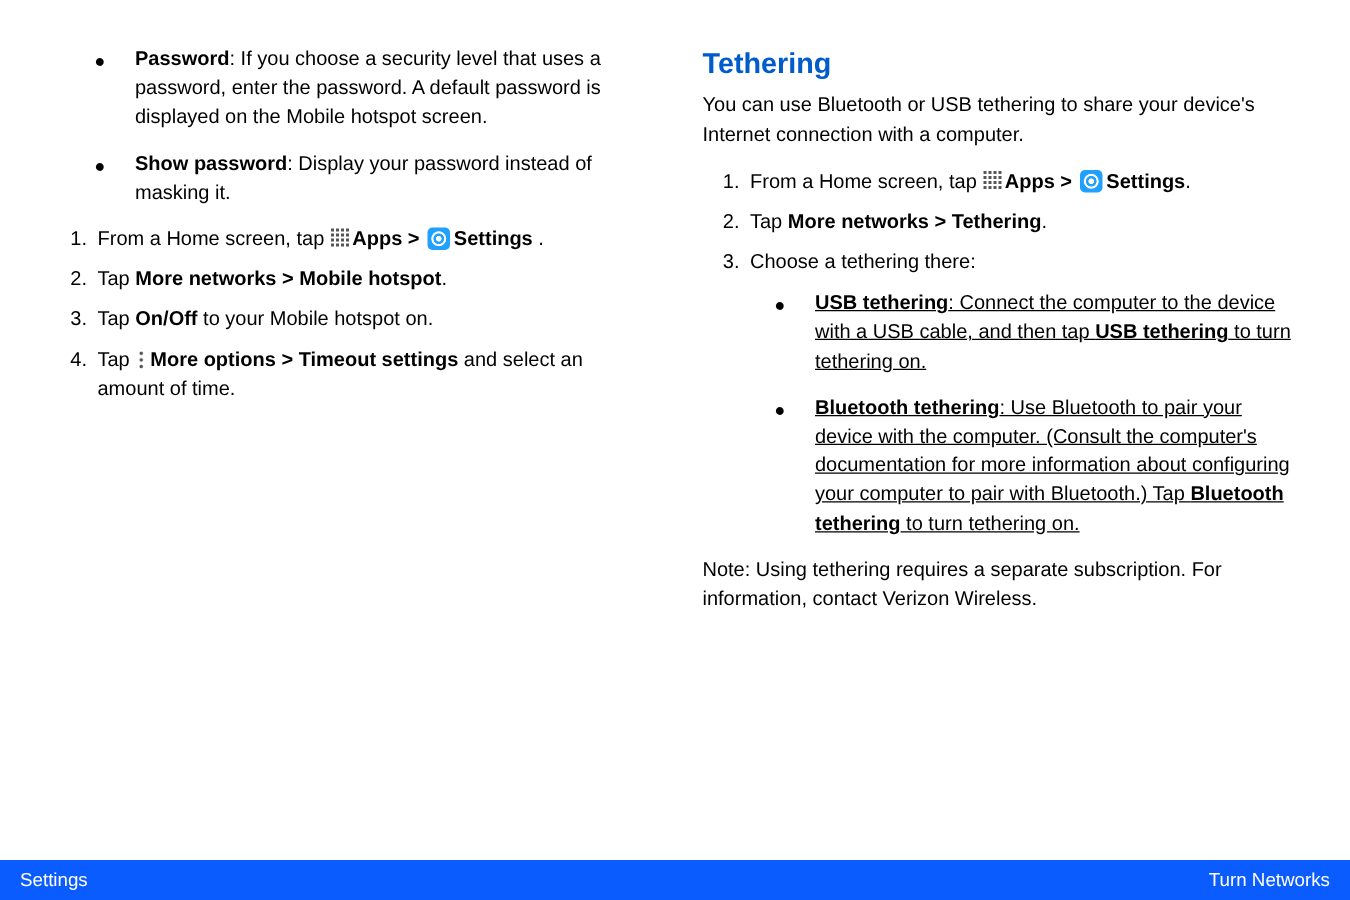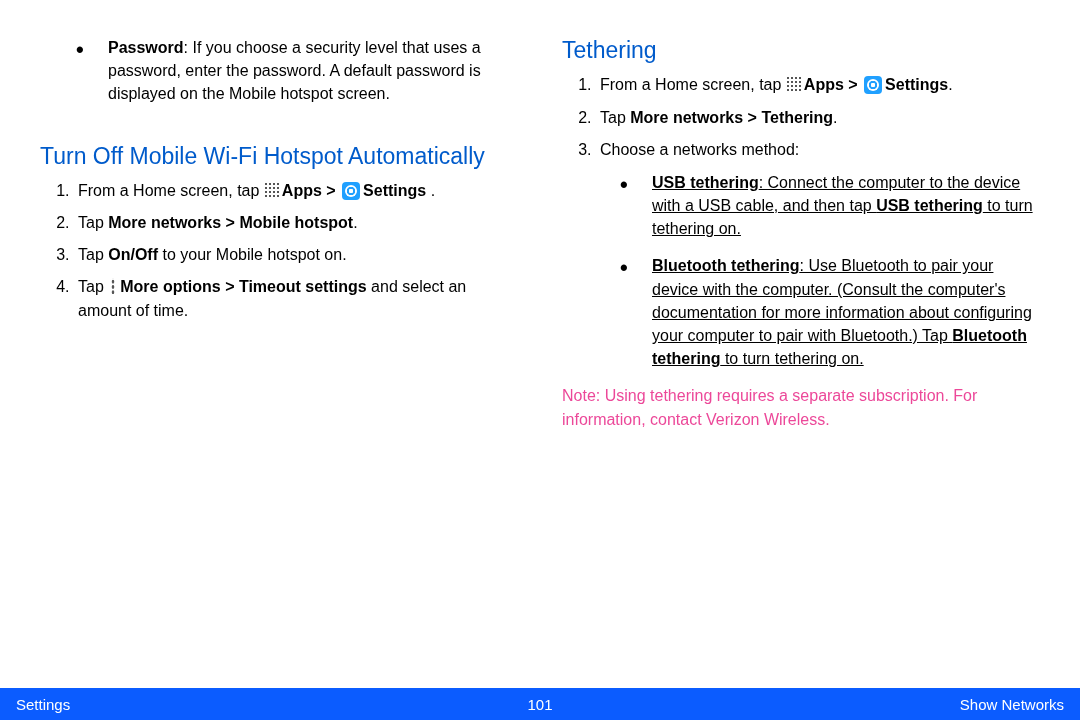--- a/index.html
+++ b/index.html
@@ -1,33 +1,33 @@
 <!DOCTYPE html>
 <html><head>
 <meta charset="utf-8">
 <style>
   * { box-sizing: border-box; margin: 0; padding: 0; }
   html, body { width: 1080px; height: 720px; font-family: Arial, Helvetica, sans-serif; background: #fff; color: #000; overflow: hidden; }
   .page { display: flex; width: 1080px; height: 688px; }
   .col { flex: 1; padding: 36px 26px 10px 26px; font-size: 16px; line-height: 1.45; }
   .col-left { padding-left: 40px; padding-right: 20px; }
   .col-right { padding-left: 20px; padding-right: 36px; }
-  h2 { color: #005bcb; font-weight: 400; font-size: 23px; margin-bottom: 6px; }
+  h2 { color: #005bcb; font-weight: 700; font-size: 23px; margin-bottom: 6px; }
   h2.tight { margin-top: -2px; }
   p  { margin-bottom: 14px; }
   ol { list-style: decimal; padding-left: 34px; margin-bottom: 12px; }
   ol > li { margin-bottom: 9px; padding-left: 4px; }
   ul.dots { list-style: none; padding-left: 36px; }
   ul.dots > li { position: relative; margin-bottom: 14px; padding-left: 32px; }
   ul.dots > li::before { content: "•"; position: absolute; left: 0; top: -2px; font-size: 22px; font-weight: 900; }
   ul.sub { list-style: none; padding-left: 20px; margin-top: 10px; }
   ul.sub > li { position: relative; margin-bottom: 14px; padding-left: 32px; text-decoration: underline; }
   ul.sub > li::before { content: "•"; position: absolute; left: 0; top: -2px; font-size: 22px; font-weight: 900; }
   b { font-weight: 700; }
-  .note { color: #ec4899; margin-top: 6px; }
+  .note { color: #000000; margin-top: 6px; }
   .icon-apps { display: inline-block; width: 16px; height: 16px; vertical-align: -2px;
     background-image: radial-gradient(circle, #555 1.2px, transparent 1.4px);
     background-size: 4px 4px; background-position: 0 0; margin: 0 2px 0 0;
   }
   .icon-more { display: inline-block; width: 10px; height: 16px; vertical-align: -2px;
     background-image: radial-gradient(circle, #555 1.4px, transparent 1.6px);
     background-size: 10px 5.3px; background-position: center 1px; margin: 0 2px 0 0;
   }
   .icon-settings {
     display: inline-block; width: 18px; height: 18px; vertical-align: -4px;
@@ -45,61 +45,61 @@
   .footer .left, .footer .right { position: relative; z-index: 1; }
 </style>
 </head>
 <body>
 
 <div class="page">
 
   <div class="col col-left">
     <ul class="dots">
       <li><b>Password</b><span>: If you choose a security level that uses a password, enter the password. A default password is displayed on the Mobile hotspot screen.</span></li>
+      <li><b>Show password</b><span>: Display your password instead of masking it.</span></li>
     </ul>
 
-    <h2 class="spacer-top">Turn Off Mobile Wi-Fi Hotspot Automatically</h2>
 
     <ol>
       <li>
         <span>From a Home screen, tap </span><span class="icon-apps"></span><b>Apps &gt; </b><span class="icon-settings"></span><b>Settings</b><span> .</span>
       </li>
       <li>
         <span>Tap </span><b>More networks &gt; Mobile hotspot</b><span>.</span>
       </li>
       <li>
         <span>Tap </span><b>On/Off</b><span> to your Mobile hotspot on.</span>
       </li>
       <li>
         <span>Tap </span><span class="icon-more"></span><b>More options &gt; Timeout settings</b><span> and select an amount of time.</span>
       </li>
     </ol>
   </div>
 
   <div class="col col-right">
     <h2 class="tight">Tethering</h2>
+    <p>You can use Bluetooth or USB tethering to share your device's Internet connection with a computer.</p>
 
     <ol>
       <li>
         <span>From a Home screen, tap </span><span class="icon-apps"></span><b>Apps &gt; </b><span class="icon-settings"></span><b>Settings</b><span>.</span>
       </li>
       <li>
         <span>Tap </span><b>More networks &gt; Tethering</b><span>.</span>
       </li>
       <li>
-        <span>Choose a networks method:</span>
+        <span>Choose a tethering there:</span>
         <ul class="sub">
           <li><b>USB tethering</b><span>: Connect the computer to the device with a USB cable, and then tap </span><b>USB tethering</b><span> to turn tethering on.</span></li>
           <li><b>Bluetooth tethering</b><span>: Use Bluetooth to pair your device with the computer. (Consult the computer's documentation for more information about configuring your computer to pair with Bluetooth.) Tap </span><b>Bluetooth tethering</b><span> to turn tethering on.</span></li>
         </ul>
       </li>
     </ol>
 
     <p class="note"><span>Note</span><span>: Using tethering requires a separate subscription. For information, contact Verizon Wireless.</span></p>
   </div>
 
 </div>
 
 <div class="footer">
   <span class="left">Settings</span>
-  <span class="center">101</span>
-  <span class="right">Show Networks</span>
+  <span class="right">Turn Networks</span>
 </div>
 
 </body></html>

